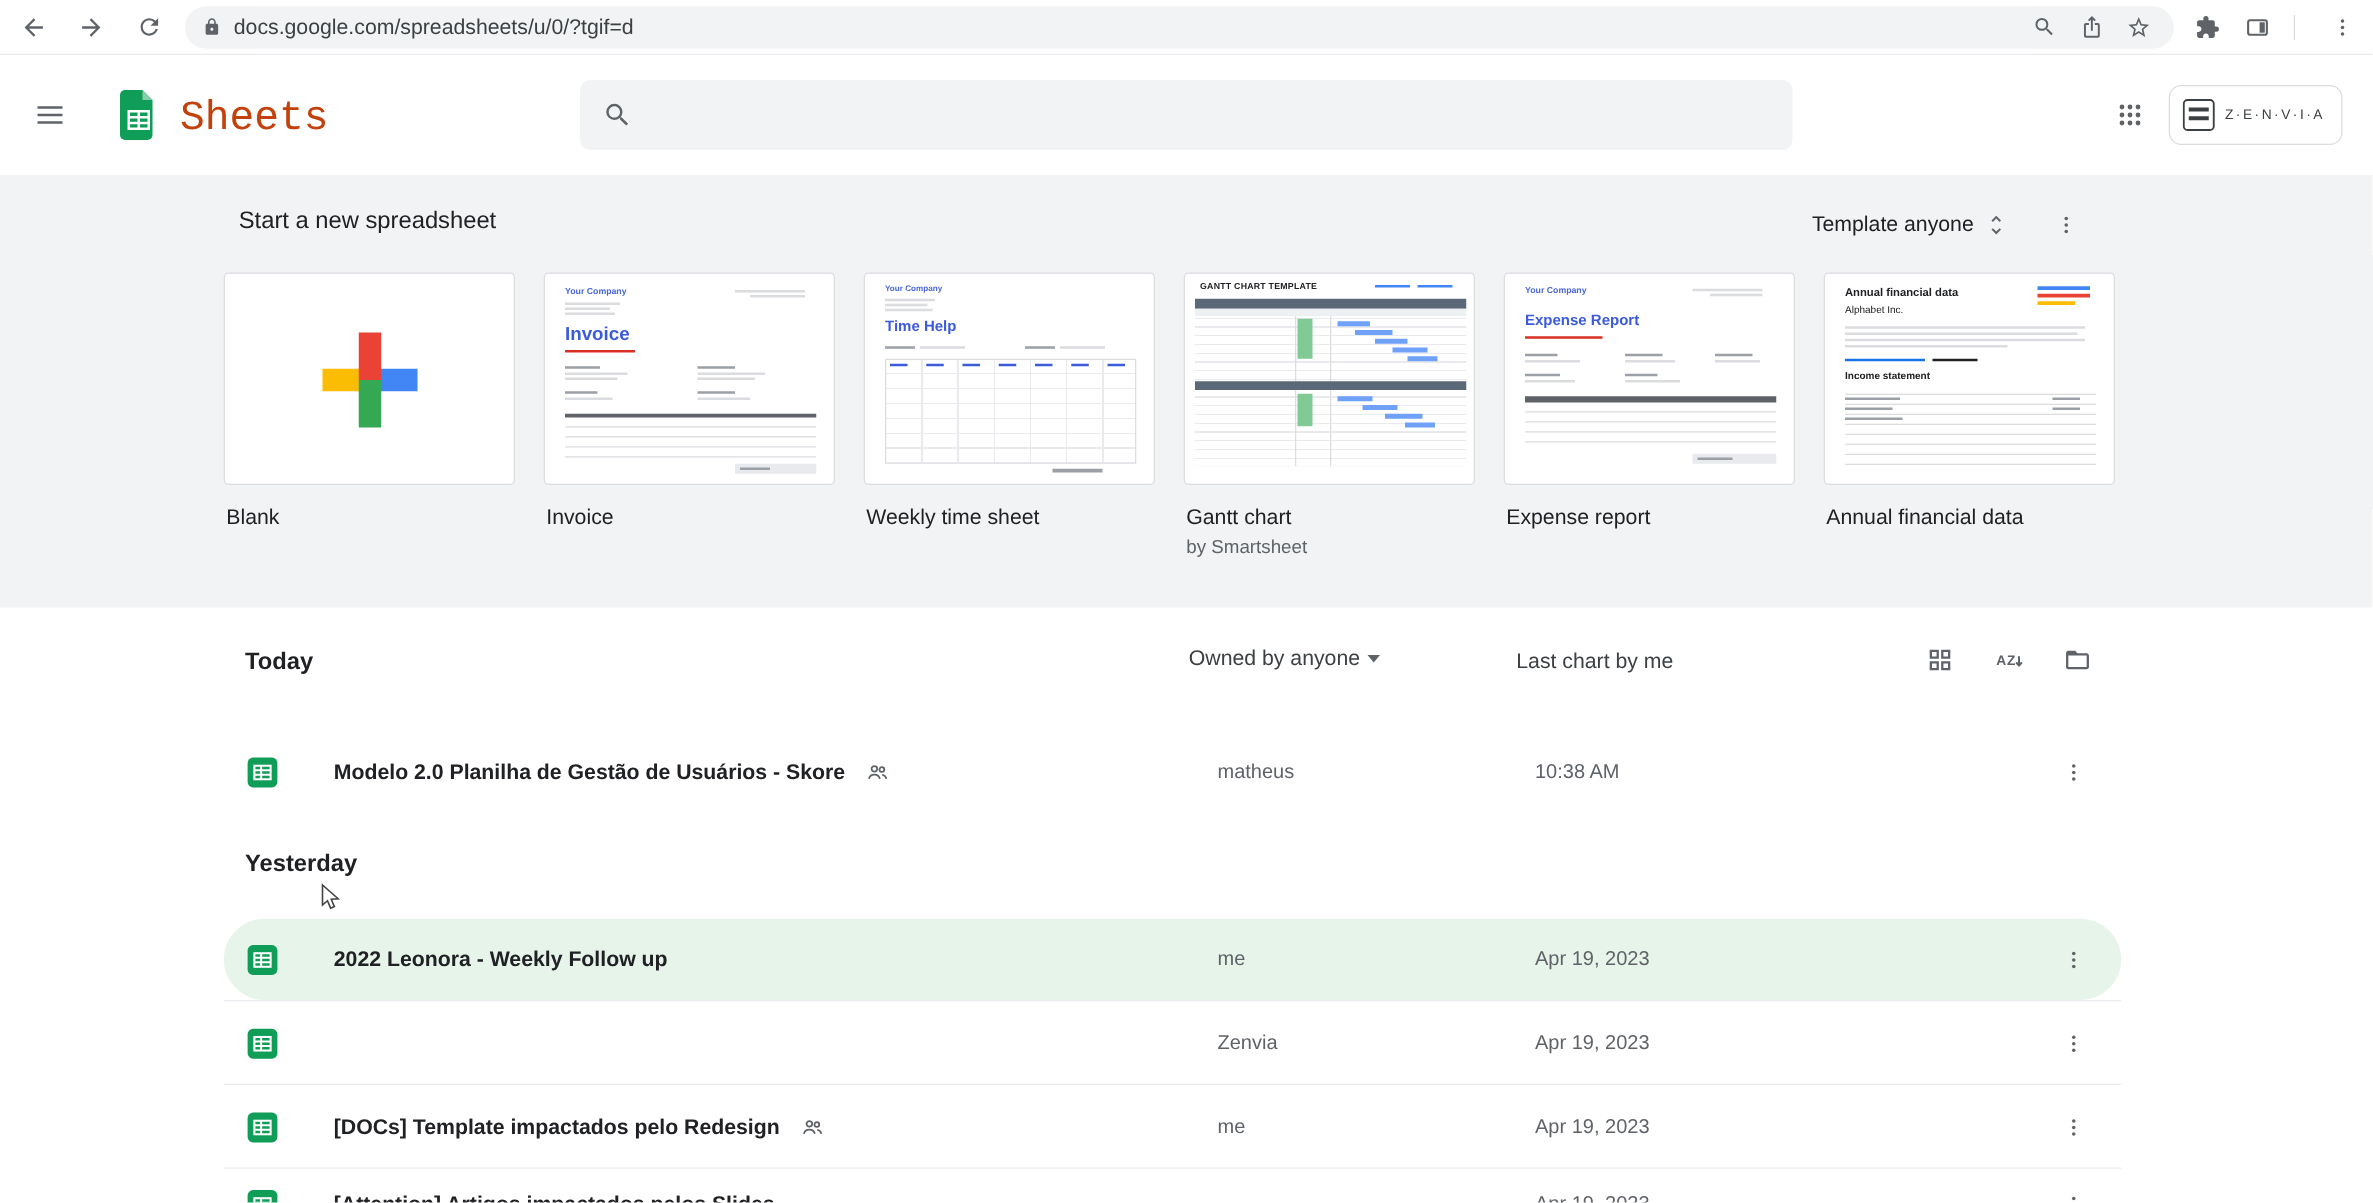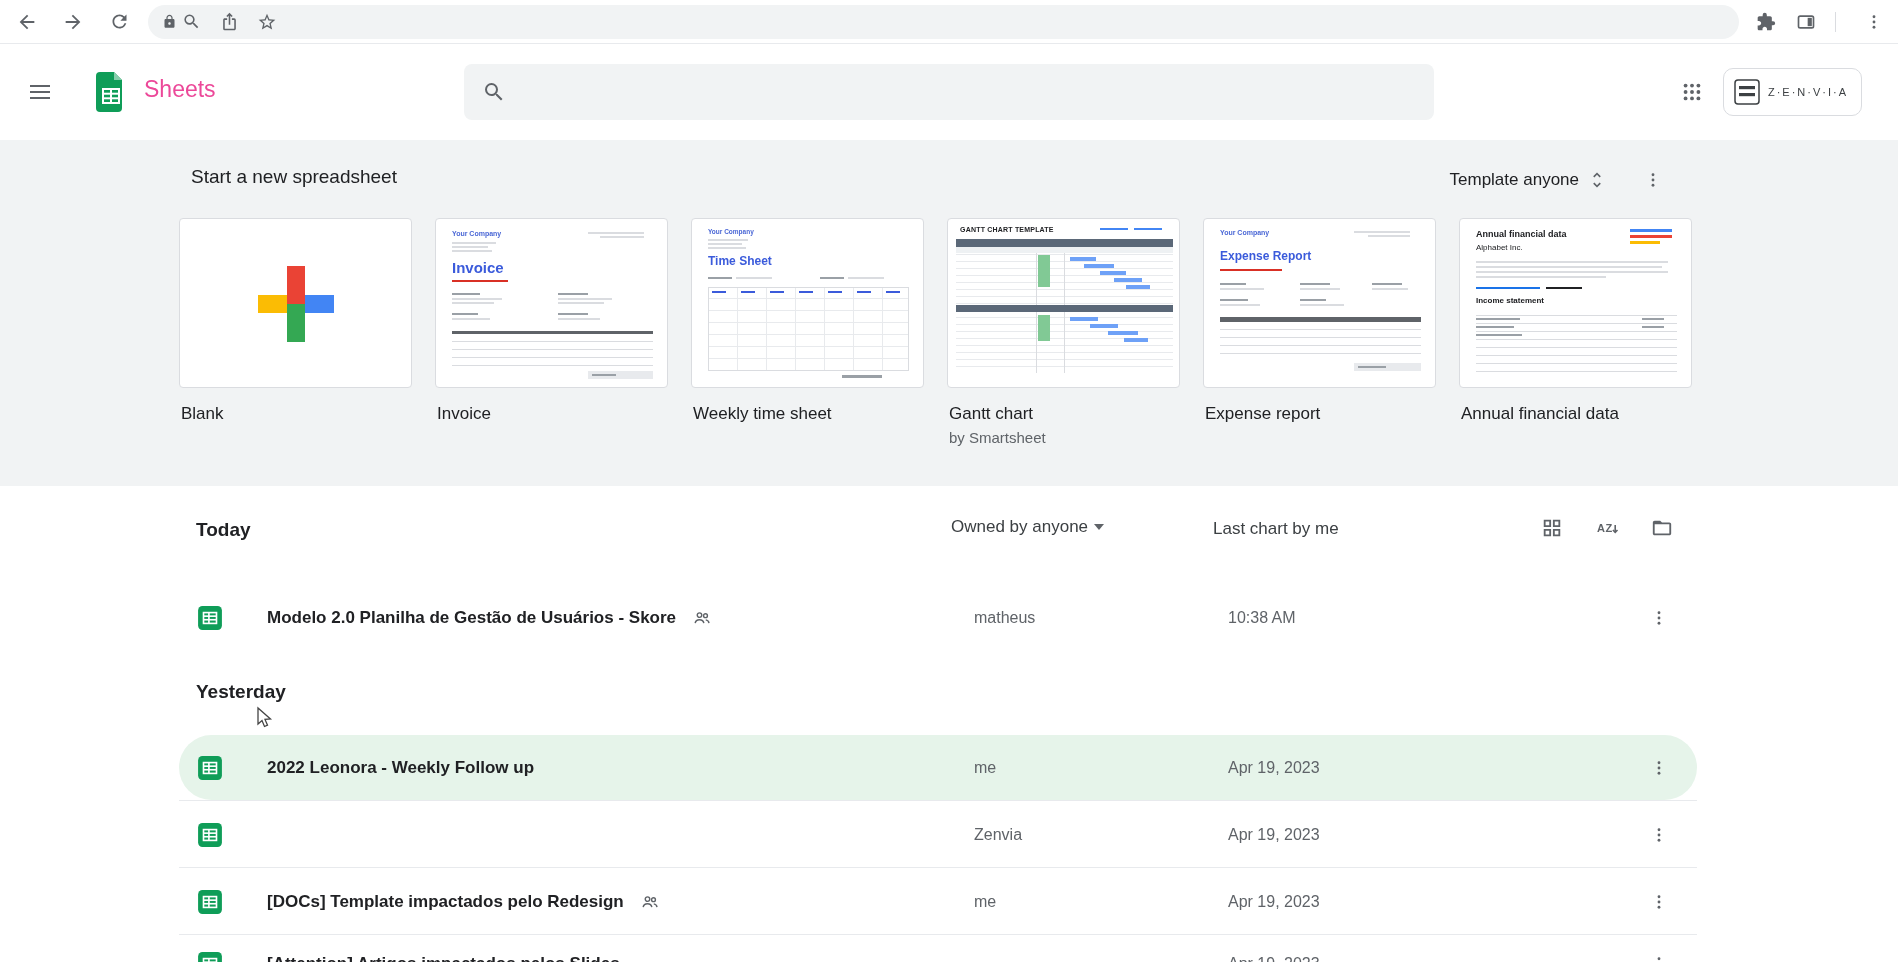--- a/index.html
+++ b/index.html
@@ -21,26 +21,26 @@
   .v-div { width:1px; height:20px; background:#dadce0; margin:0 4px; }
   .avatar-sm { width:28px; height:28px; border-radius:50%;
                background:radial-gradient(circle at 35% 32%, #e8c39a, #b4784a 55%, #6e4327 100%); }
 
   
   .app-header { position:absolute; top:44px; left:0; right:0; height:96px; background:#fff; }
   .menu-btn { position:absolute; left:16px; top:24px; width:48px; height:48px; border-radius:50%;
               display:flex; align-items:center; justify-content:center; }
   .hamburger i { display:block; width:20px; height:2px; background:#5f6368; margin:4px 0; }
   .app-logo { position:absolute; left:96px; top:28px; }
-  .app-title { position:absolute; left:144px; top:32px; font-size:23px; color:#ec4899; }
+  .app-title { position:absolute; left:144px; top:32px; font-size:33px; color:#c2410c;font-family:Liberation Mono, monospace; }
   .searchbar { position:absolute; left:464px; top:20px; width:970px; height:56px; background:#f1f3f4;
                border-radius:8px; display:flex; align-items:center; padding:0 18px; }
   .searchbar input { flex:1; border:0; background:transparent; outline:none; font-size:19px; color:#202124; margin-left:16px; font-family:inherit; }
   .searchbar input::placeholder { color:#5f6368; }
-  .header-right { position:absolute; right:36px; top:0; height:96px; display:flex; align-items:center; gap:7px;justify-content:space-between; }
+  .header-right { position:absolute; right:24px; top:0; height:96px; display:flex; align-items:center; gap:7px;justify-content:space-between; }
   .apps-btn { width:48px; height:48px; border-radius:50%; display:flex; align-items:center; justify-content:center; }
   .zenvia-badge { display:flex; align-items:center; gap:8px; height:48px; border:1px solid #dadce0;
                   border-radius:10px; padding:4px 5px 4px 10px; background:#fff; }
   .brand-text { font-size:11px; letter-spacing:2px; color:#3c4043; white-space:nowrap; }
   .avatar-lg { width:38px; height:38px; border-radius:50%;
                background:radial-gradient(circle at 35% 32%, #e8c39a, #b4784a 55%, #6e4327 100%); }
 
   
   .template-section { position:absolute; top:140px; left:0; right:0; height:346px; background:#f1f3f4; }
   .ts-title { position:absolute; left:191px; top:26px; font-size:19px; color:#202124; }
@@ -102,20 +102,21 @@
       <svg width="21" height="21" viewBox="0 0 24 24" fill="#5f6368">
           <path d="M17.65 6.35A7.96 7.96 0 0 0 12 4c-4.42 0-7.99 3.58-7.99 8s3.57 8 7.99 8c3.73 0 6.84-2.55 7.73-6h-2.08a5.99 5.99 0 0 1-5.65 4c-3.31 0-6-2.69-6-6s2.69-6 6-6c1.66 0 3.14.69 4.22 1.78L13 11h7V4l-2.35 2.35z"></path>
         </svg>
     </button>
   </div>
 
   <div class="omnibox">
     <svg width="15" height="15" viewBox="0 0 24 24" fill="#5f6368">
         <path d="M18 8h-1V6c0-2.76-2.24-5-5-5S7 3.24 7 6v2H6c-1.1 0-2 .9-2 2v10c0 1.1.9 2 2 2h12c1.1 0 2-.9 2-2V10c0-1.1-.9-2-2-2zm-6 9c-1.1 0-2-.9-2-2s.9-2 2-2 2 .9 2 2-.9 2-2 2zM9 8V6c0-1.66 1.34-3 3-3s3 1.34 3 3v2H9z"></path>
       </svg>
+    <span class="url">docs.google.com/spreadsheets/u/0/?tgif=d</span>
     <div class="omni-icons">
       <button class="icon-btn" style="width:28px;height:28px">
         <svg width="19" height="19" viewBox="0 0 24 24" fill="#5f6368">
             <path d="M15.5 14h-.79l-.28-.27A6.47 6.47 0 0 0 16 9.5 6.5 6.5 0 1 0 9.5 16c1.61 0 3.09-.59 4.23-1.57l.27.28v.79l5 4.99L20.49 19l-4.99-5zm-6 0C7.01 14 5 11.99 5 9.5S7.01 5 9.5 5 14 7.01 14 9.5 11.99 14 9.5 14z"></path>
           </svg>
       </button>
       <button class="icon-btn" style="width:28px;height:28px">
         <svg width="19" height="19" viewBox="0 0 24 24" fill="#5f6368">
             <path d="M16 5l-1.42 1.42-1.59-1.59V16h-1.98V4.83L9.42 6.42 8 5l4-4 4 4zm4 5v11c0 1.1-.9 2-2 2H6a2 2 0 0 1-2-2V10c0-1.11.89-2 2-2h3v2H6v11h12V10h-3V8h3a2 2 0 0 1 2 2z"></path>
           </svg>
@@ -265,21 +266,21 @@
       <div class="card-label">Invoice</div>
       <div class="card-sub"></div>
     </div>
 
     <div class="card">
       <div class="thumb">
         <span class="ttxt" style="left:16px;top:9px;font-size:6.5px;font-weight:bold;color:#4a67d6">Your Company</span>
         <i class="tl" style="left:16px;top:20px;width:40px;height:1.5px"></i>
         <i class="tl" style="left:16px;top:24px;width:34px;height:1.5px"></i>
         <i class="tl" style="left:16px;top:28px;width:38px;height:1.5px"></i>
-        <span class="ttxt" style="left:16px;top:35px;font-size:12px;font-weight:bold;color:#3b5bdb">Time Sheet</span>
+        <span class="ttxt" style="left:16px;top:35px;font-size:12px;font-weight:bold;color:#3b5bdb">Time Help</span>
         <i class="tld" style="left:16px;top:58px;width:24px"></i>
         <i class="tl" style="left:44px;top:58px;width:36px"></i>
         <i class="tld" style="left:128px;top:58px;width:24px"></i>
         <i class="tl" style="left:156px;top:58px;width:36px"></i>
         <div style="position:absolute;left:16px;top:68px;width:201px;height:84px;border:1px solid #dadce0;background:repeating-linear-gradient(0deg,transparent 0 11px,#e8eaed 11px 12px),repeating-linear-gradient(90deg,transparent 0 28px,#e8eaed 28px 29px)"></div>
         <i class="tl" style="left:20px;top:72px;width:14px;background:#3b5bdb"></i>
         <i class="tl" style="left:49px;top:72px;width:14px;background:#3b5bdb"></i>
         <i class="tl" style="left:78px;top:72px;width:14px;background:#3b5bdb"></i>
         <i class="tl" style="left:107px;top:72px;width:14px;background:#3b5bdb"></i>
         <i class="tl" style="left:136px;top:72px;width:14px;background:#3b5bdb"></i>

